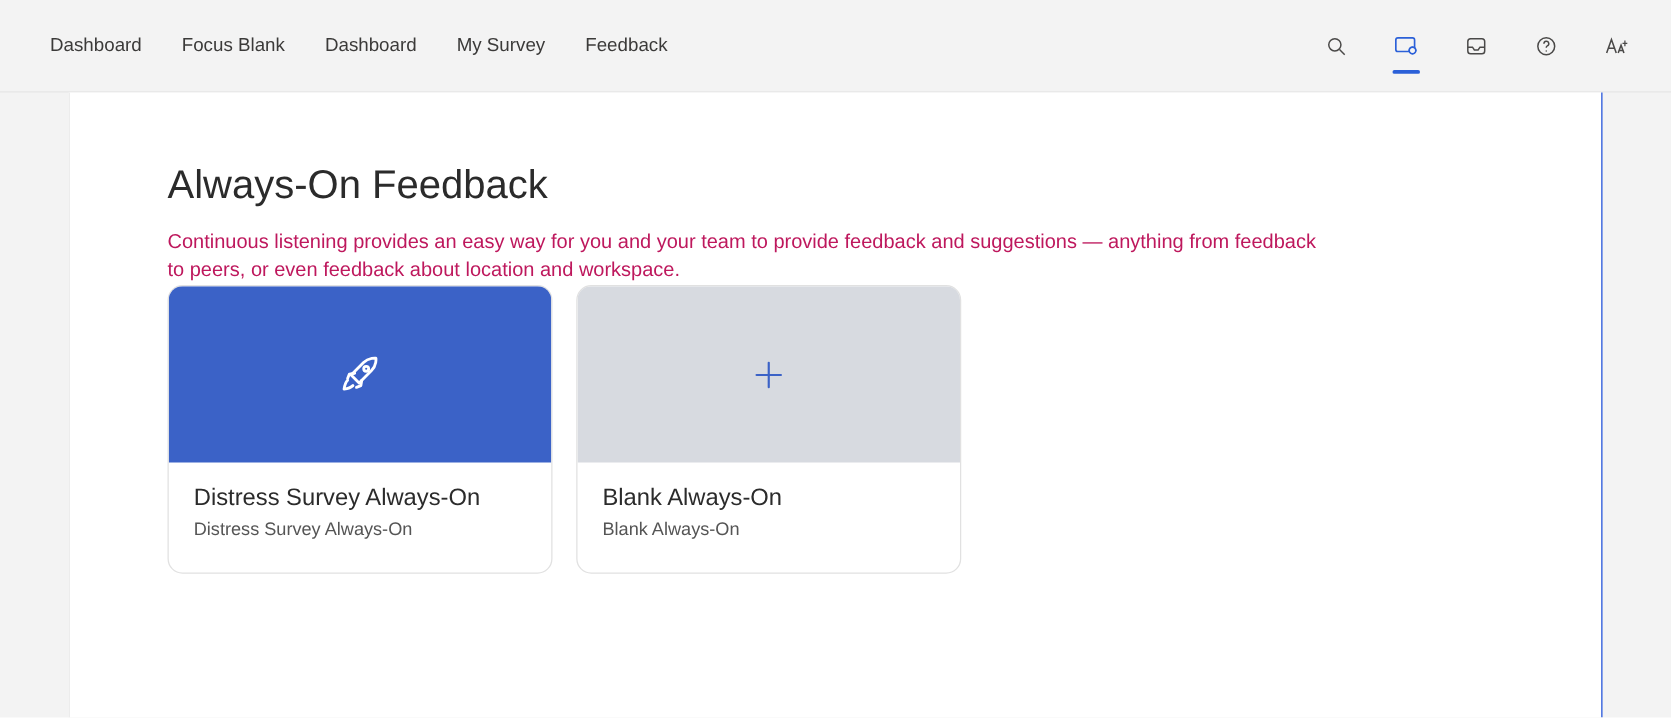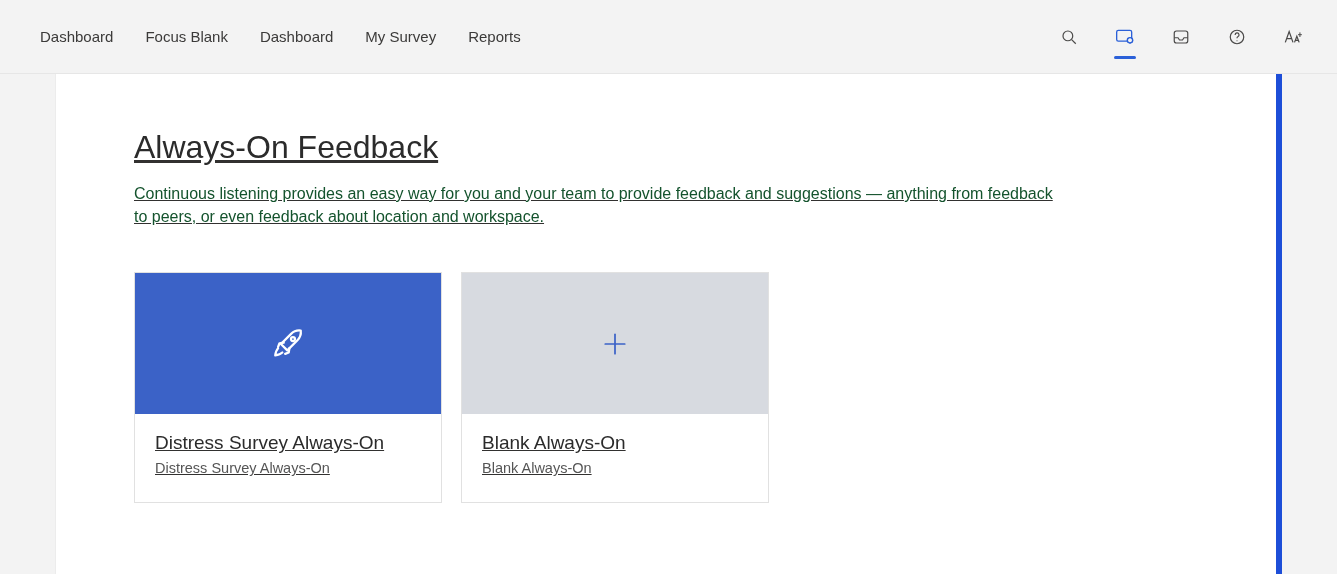--- a/index.html
+++ b/index.html
@@ -55,44 +55,42 @@
       height: 3px;
       background: #2b60d8;
       border-radius: 2px;
     }
     .page-container {
       background: #ffffff;
       margin: 0 55px;
       min-height: 500px;
       padding: 55px 78px;
       border-left: 1px solid #ececec;
-      border-right: 6px solid #1d4ed8;
-      text-decoration: underline;
+      border-right: 1px solid #1d4ed8;
     }
     .page-title {
       font-size: 32px;
       font-weight: 400;
       color: #2b2b2b;
       margin-bottom: 16px;
     }
     .page-description {
       font-size: 16px;
-      color: #14532d;
+      color: #be185d;
       line-height: 1.45;
       max-width: 920px;
-      margin-bottom: 44px;
     }
     .cards-row {
       display: flex;
       gap: 19px;
     }
     .card {
       width: 308px;
       border: 1px solid #e1e1e1;
-      border-radius: 0;
+      border-radius: 12px;
       overflow: hidden;
       background: #fff;
       cursor: pointer;
     }
     .card-cover {
       height: 141px;
       display: flex;
       align-items: center;
       justify-content: center;
     }
@@ -115,21 +113,21 @@
   </style>
 </head>
 <body>
 
 <div class="topbar">
   <div class="nav-tabs">
     <div class="nav-tab">Dashboard</div>
     <div class="nav-tab">Focus Blank</div>
     <div class="nav-tab">Dashboard</div>
     <div class="nav-tab">My Survey</div>
-    <div class="nav-tab">Reports</div>
+    <div class="nav-tab">Feedback</div>
   </div>
   <div class="icon-row">
     <div class="icon-btn" title="Search">
       <span>
         <svg width="18" height="18" viewBox="0 0 24 24" fill="none" stroke="currentColor" stroke-width="1.6">
           <circle cx="10.5" cy="10.5" r="6.5"></circle>
           <line x1="15.5" y1="15.5" x2="21" y2="21"></line>
         </svg>
       </span>
     </div>

